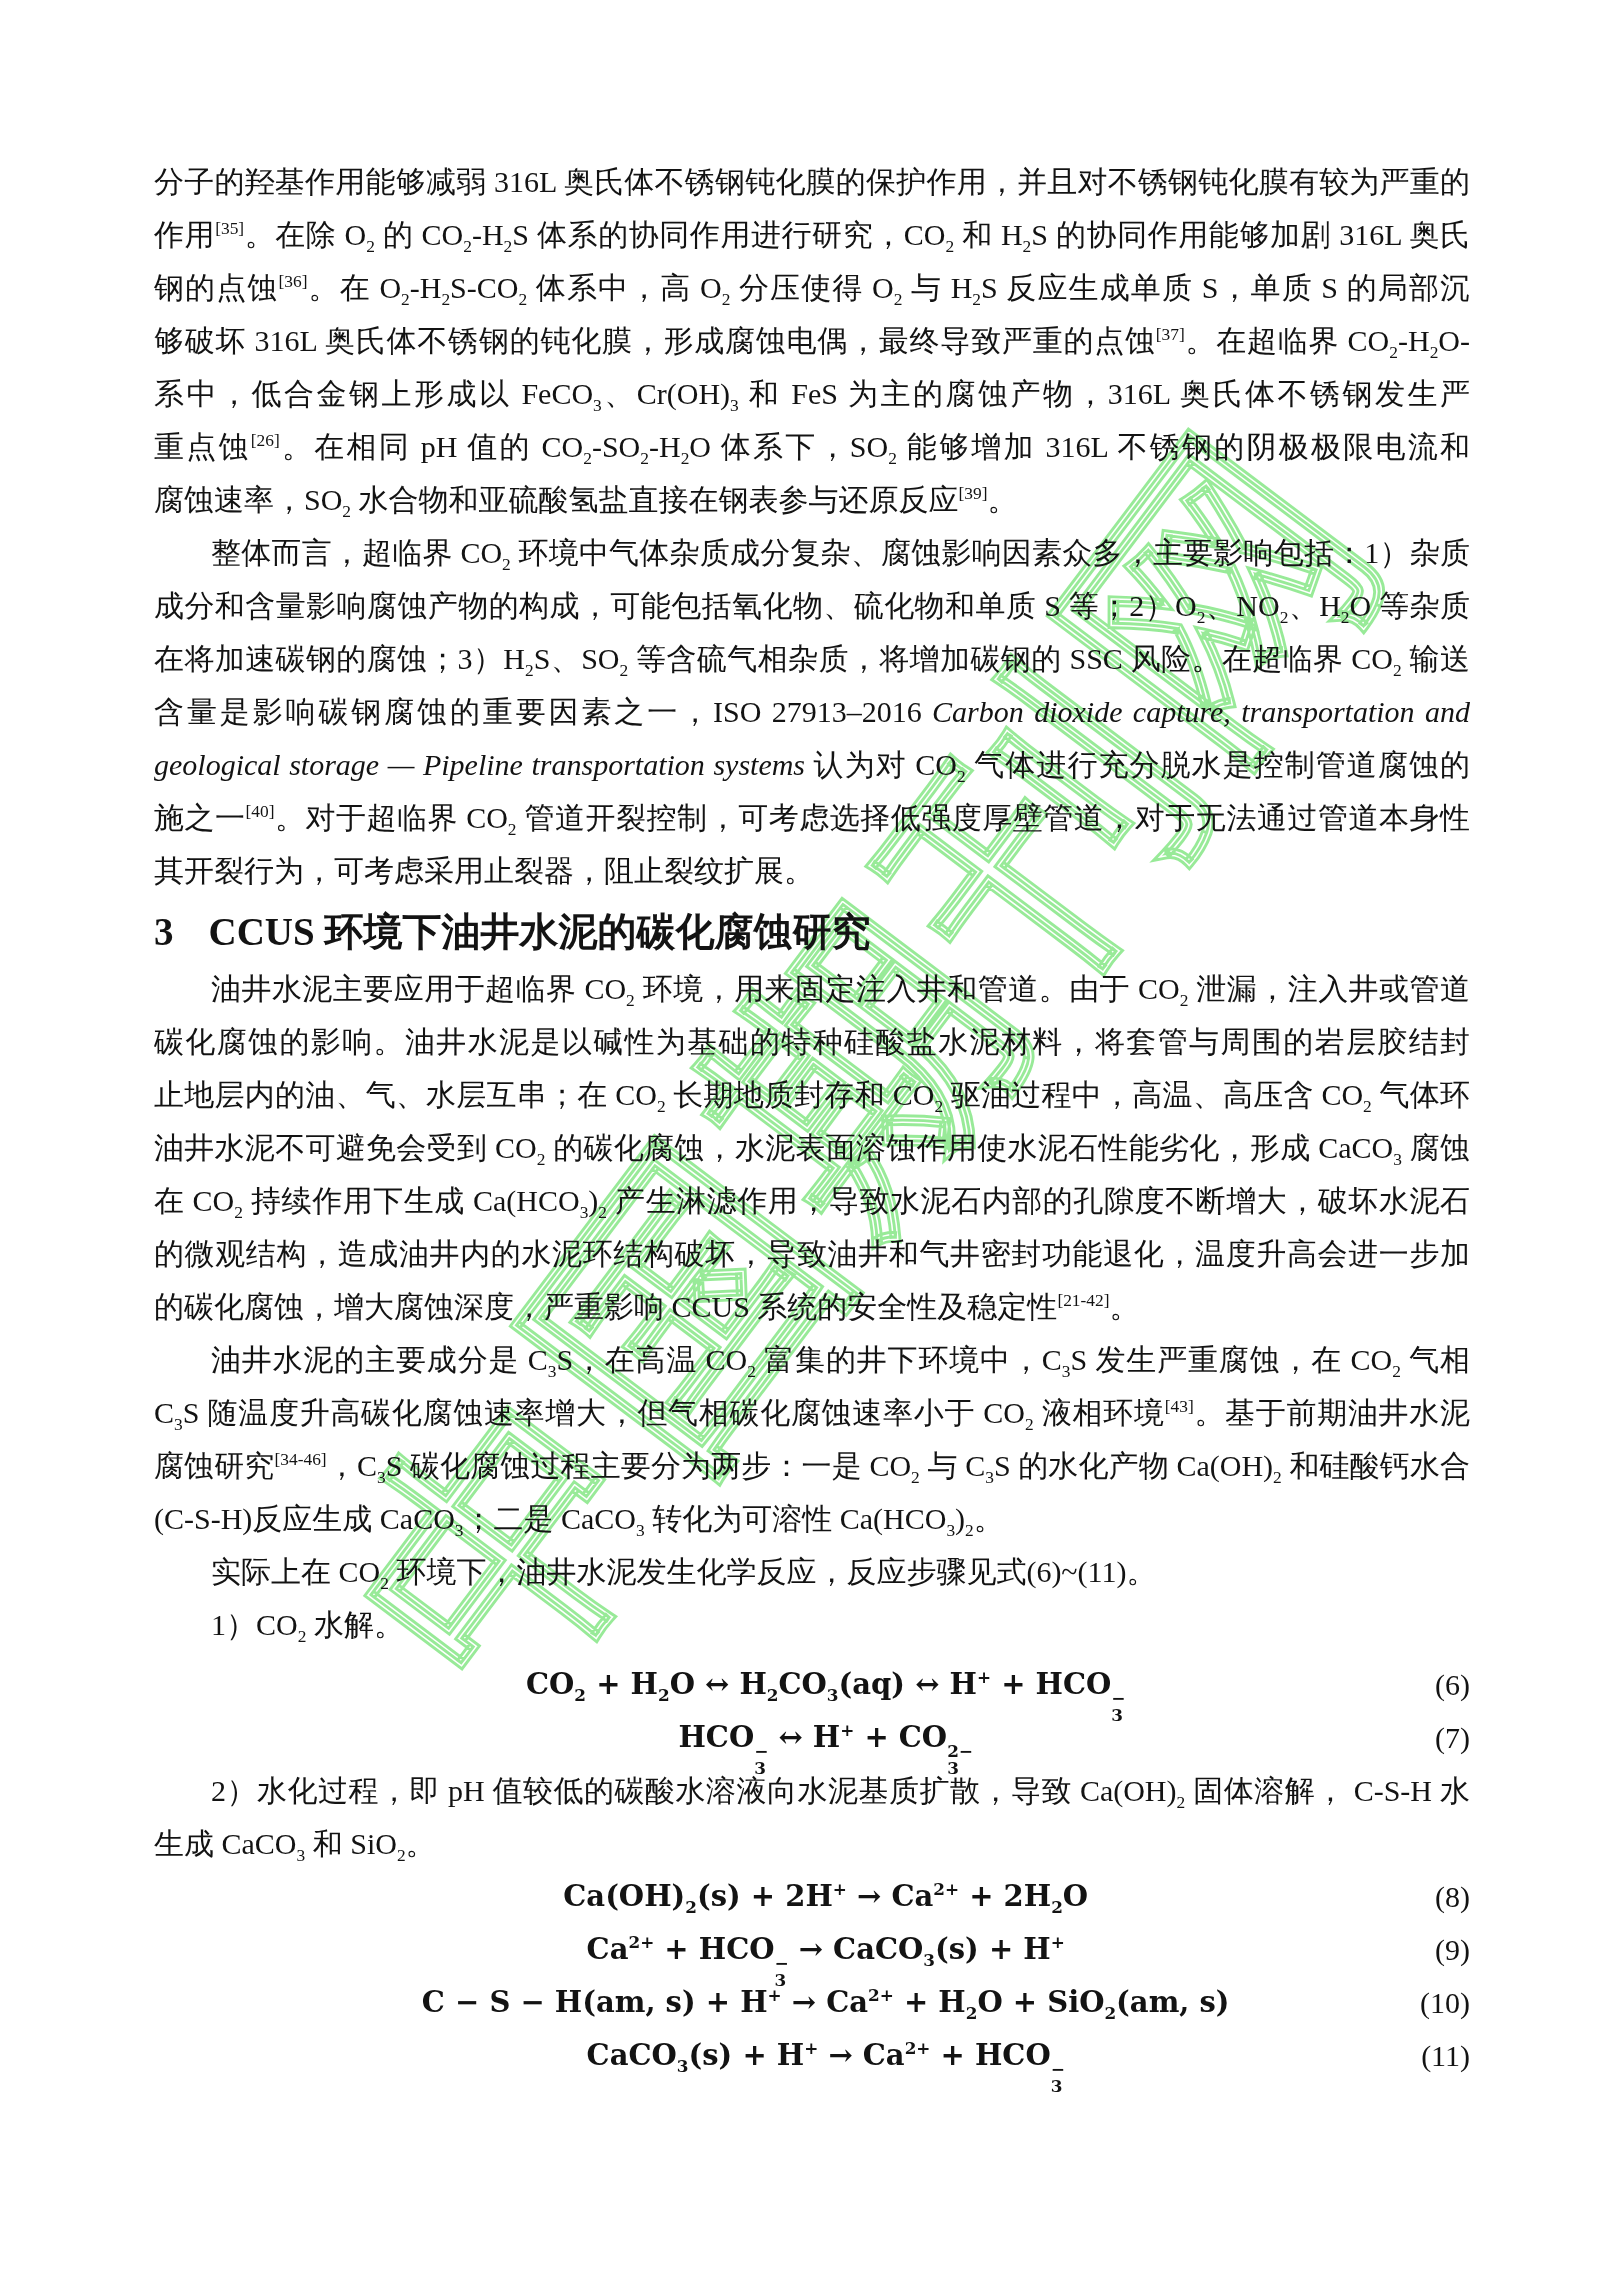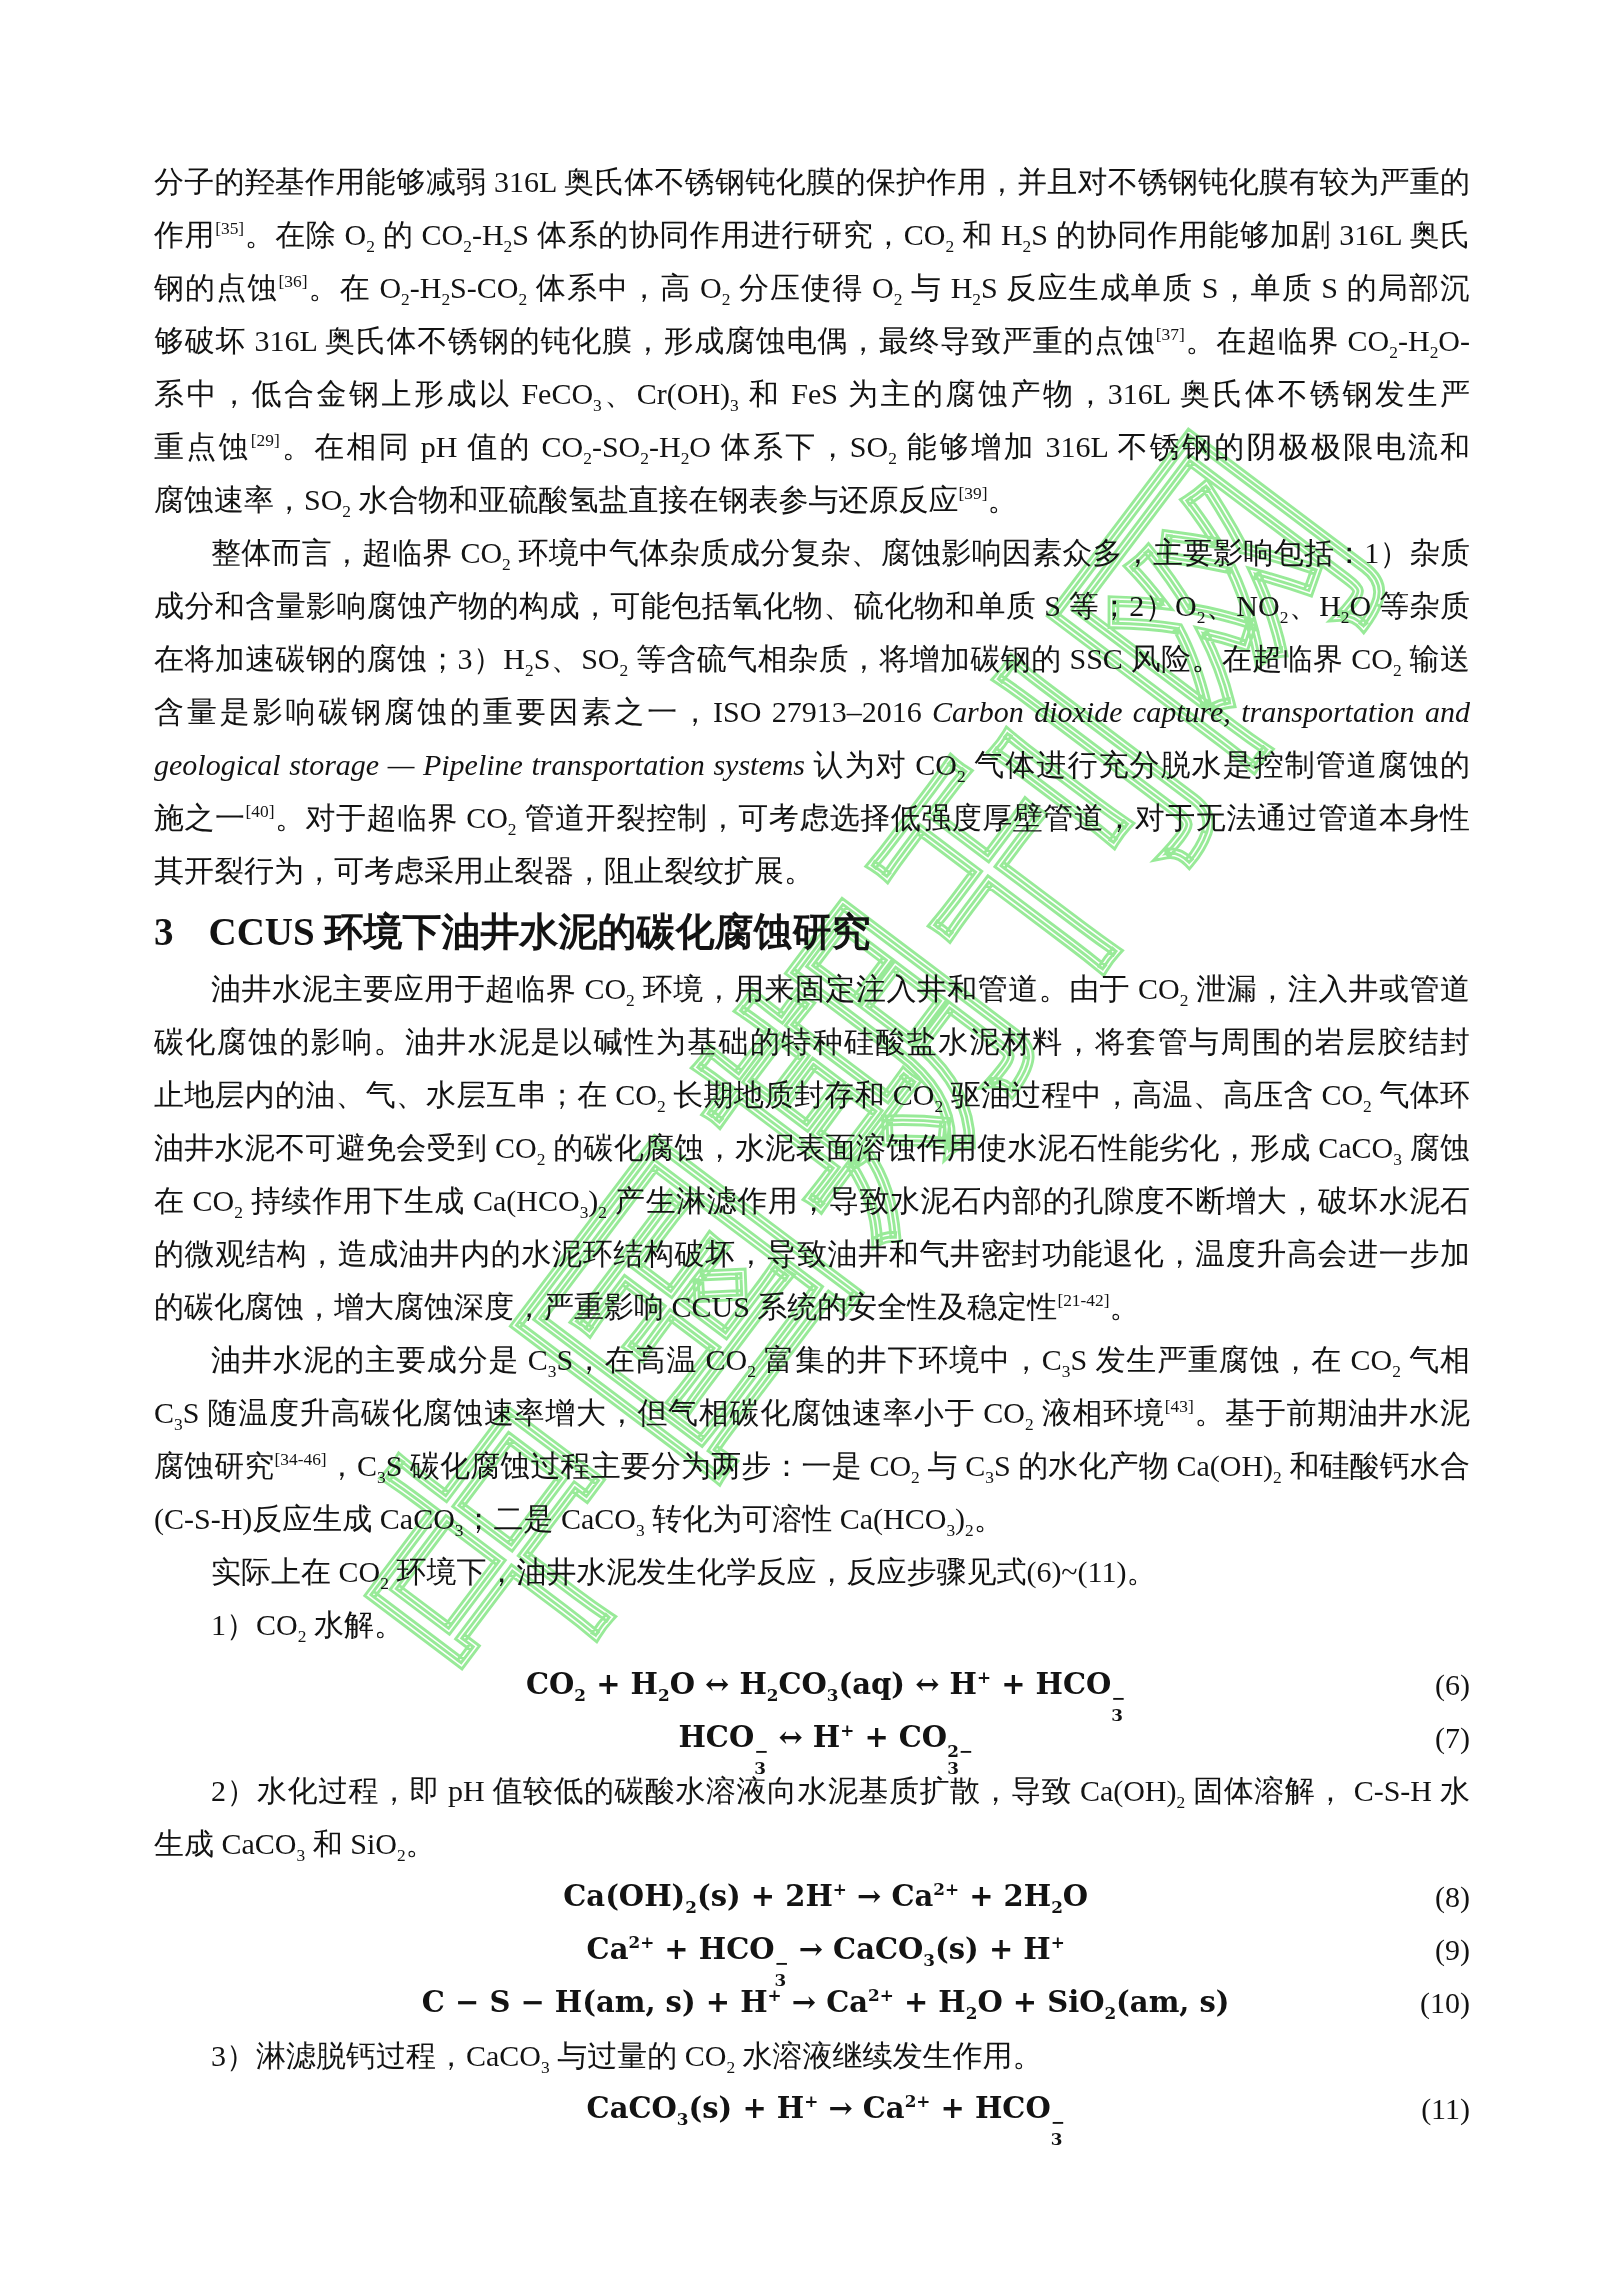--- a/index.html
+++ b/index.html
@@ -53,21 +53,21 @@
 <body>
 
 <div class="page">
   <div class="watermark">中国期刊网</div>
   <div class="doc">
       <div class="line j">分子的羟基作用能够减弱 316L 奥氏体不锈钢钝化膜的保护作用，并且对不锈钢钝化膜有较为严重的侵蚀</div>
       <div class="line j">作用<sup>[35]</sup>。在除 O<sub>2</sub> 的 CO<sub>2</sub>-H<sub>2</sub>S 体系的协同作用进行研究，CO<sub>2</sub> 和 H<sub>2</sub>S 的协同作用能够加剧 316L 奥氏体不锈</div>
       <div class="line j">钢的点蚀<sup>[36]</sup>。在 O<sub>2</sub>-H<sub>2</sub>S-CO<sub>2</sub> 体系中，高 O<sub>2</sub> 分压使得 O<sub>2</sub> 与 H<sub>2</sub>S 反应生成单质 S，单质 S 的局部沉积，能</div>
       <div class="line j">够破坏 316L 奥氏体不锈钢的钝化膜，形成腐蚀电偶，最终导致严重的点蚀<sup>[37]</sup>。在超临界 CO<sub>2</sub>-H<sub>2</sub>O-HS 体</div>
       <div class="line j">系中，低合金钢上形成以 FeCO<sub>3</sub>、Cr(OH)<sub>3</sub> 和 FeS 为主的腐蚀产物，316L 奥氏体不锈钢发生严</div>
-      <div class="line j">重点蚀<sup>[29]</sup>。在相同 pH 值的 CO<sub>2</sub>-SO<sub>2</sub>-H<sub>2</sub>O 体系下，SO<sub>2</sub> 能够增加 316L 不锈钢的阴极极限电流和</div>
+      <div class="line j">重点蚀<sup>[26]</sup>。在相同 pH 值的 CO<sub>2</sub>-SO<sub>2</sub>-H<sub>2</sub>O 体系下，SO<sub>2</sub> 能够增加 316L 不锈钢的阴极极限电流和</div>
       <div class="line">腐蚀速率，SO<sub>2</sub> 水合物和亚硫酸氢盐直接在钢表参与还原反应<sup>[39]</sup>。</div>
       <div class="line j ind">整体而言，超临界 CO<sub>2</sub> 环境中气体杂质成分复杂、腐蚀影响因素众多，主要影响包括：1）杂质气体</div>
       <div class="line j">成分和含量影响腐蚀产物的构成，可能包括氧化物、硫化物和单质 S 等；2）O<sub>2</sub>、NO<sub>2</sub>、H<sub>2</sub>O 等杂质的存</div>
       <div class="line j">在将加速碳钢的腐蚀；3）H<sub>2</sub>S、SO<sub>2</sub> 等含硫气相杂质，将增加碳钢的 SSC 风险。在超临界 CO<sub>2</sub> 输送中，水</div>
       <div class="line j">含量是影响碳钢腐蚀的重要因素之一，ISO 27913–2016 <i>Carbon dioxide capture, transportation and</i></div>
       <div class="line j"><i>geological storage — Pipeline transportation systems</i> 认为对 CO<sub>2</sub> 气体进行充分脱水是控制管道腐蚀的重要措</div>
       <div class="line j">施之一<sup>[40]</sup>。对于超临界 CO<sub>2</sub> 管道开裂控制，可考虑选择低强度厚壁管道，对于无法通过管道本身性能控制</div>
       <div class="line">其开裂行为，可考虑采用止裂器，阻止裂纹扩展。</div>
       <div class="heading"><span class="hnum">3</span><span>CCUS 环境下油井水泥的碳化腐蚀研究</span></div>
       <div class="line j ind">油井水泥主要应用于超临界 CO<sub>2</sub> 环境，用来固定注入井和管道。由于 CO<sub>2</sub> 泄漏，注入井或管道会受到</div>
@@ -95,20 +95,19 @@
             <span>3</span>
           </span></span><span class="n">(7)</span></div>
       <div class="line j ind">2）水化过程，即 pH 值较低的碳酸水溶液向水泥基质扩散，导致 Ca(OH)<sub>2</sub> 固体溶解， C-S-H 水化，</div>
       <div class="line">生成 CaCO<sub>3</sub> 和 SiO<sub>2</sub>。</div>
       <div class="eq"><span class="f">Ca(OH)<sub>2</sub>(s) + 2H<sup>+</sup> → Ca<sup>2+</sup> + 2H<sub>2</sub>O</span><span class="n">(8)</span></div>
       <div class="eq"><span class="f">Ca<sup>2+</sup> + HCO<span class="ss">
             <span>−</span>
             <span>3</span>
           </span> → CaCO<sub>3</sub>(s) + H<sup>+</sup></span><span class="n">(9)</span></div>
       <div class="eq"><span class="f">C − S − H(am, s) + H<sup>+</sup> → Ca<sup>2+</sup> + H<sub>2</sub>O + SiO<sub>2</sub>(am, s)</span><span class="n">(10)</span></div>
-      <div class="line ind">3）淋滤脱钙过程，CaCO<sub>3</sub> 与过量的 CO<sub>2</sub> 水溶液继续发生作用。</div>
       <div class="eq"><span class="f">CaCO<sub>3</sub>(s) + H<sup>+</sup> → Ca<sup>2+</sup> + HCO<span class="ss">
             <span>−</span>
             <span>3</span>
           </span></span><span class="n">(11)</span></div>
     </div>
 </div>
 
 
 </body></html>

